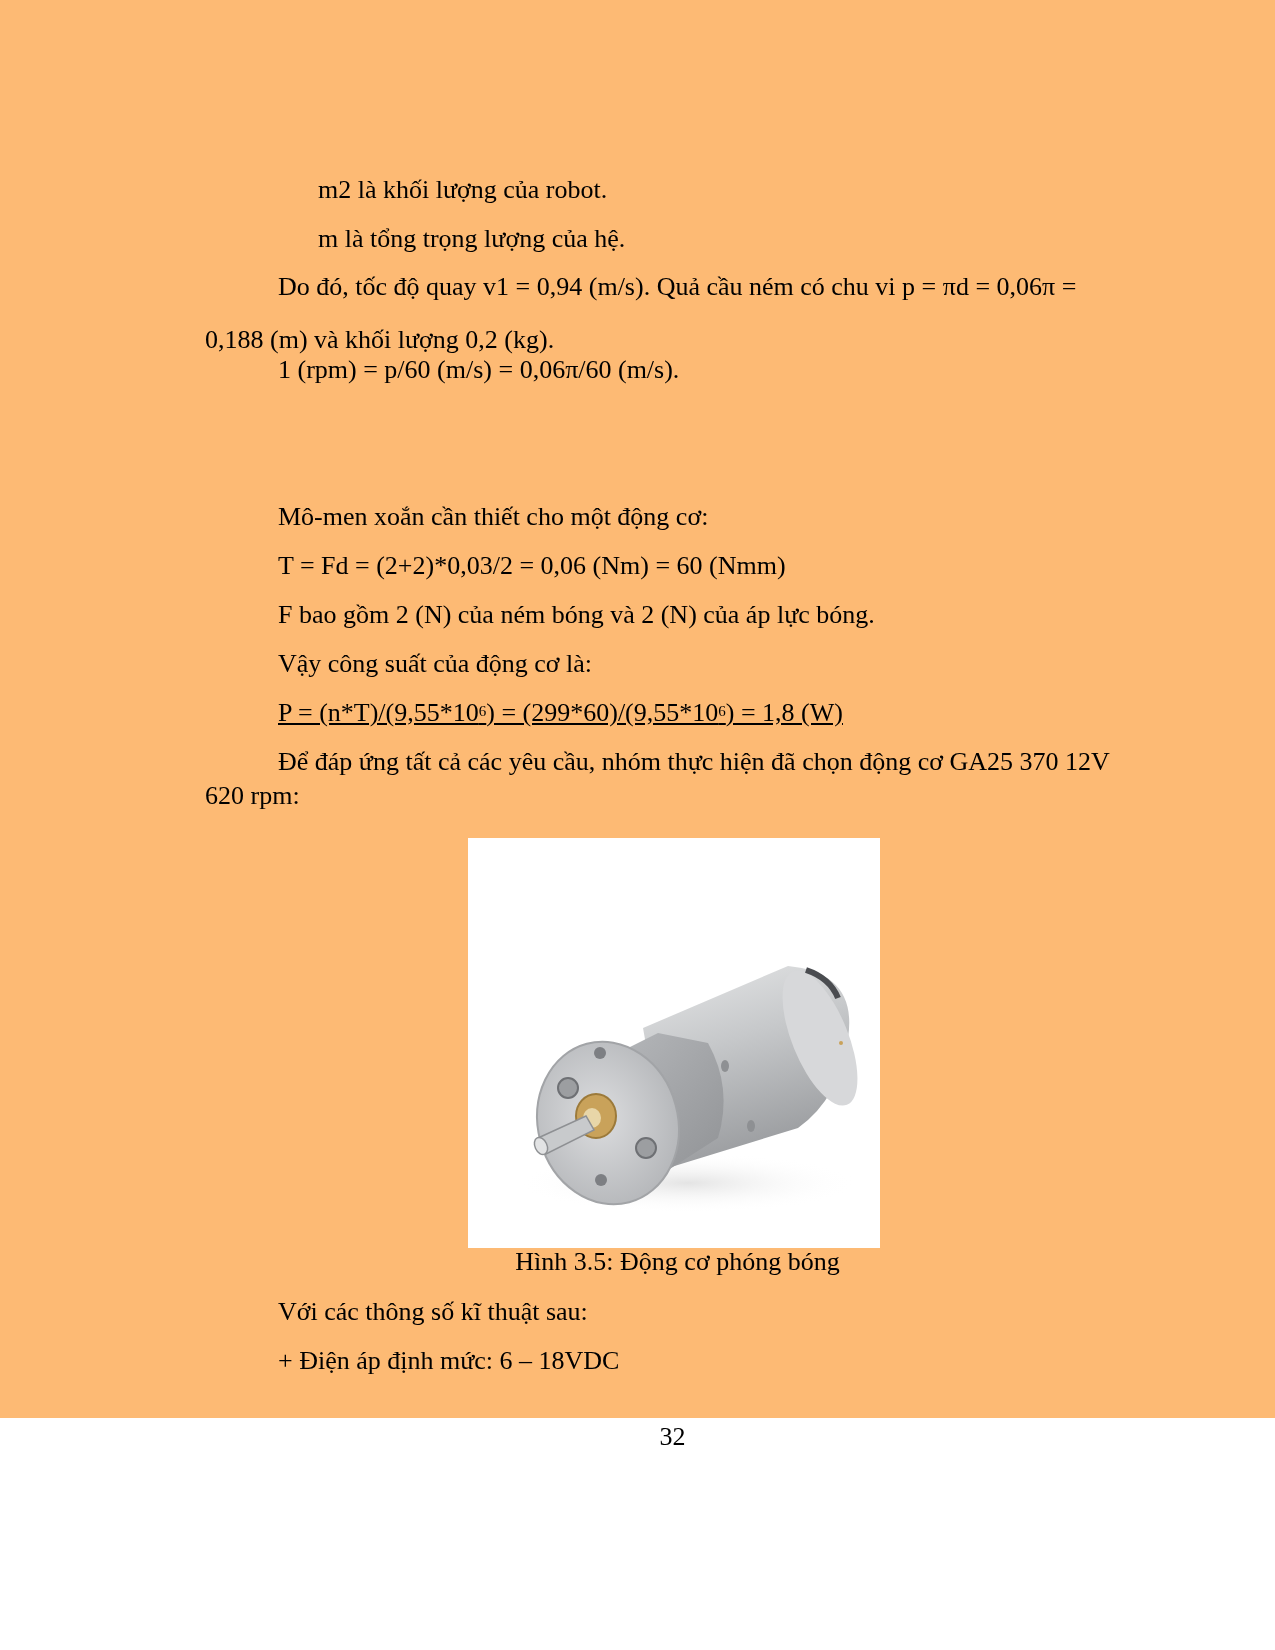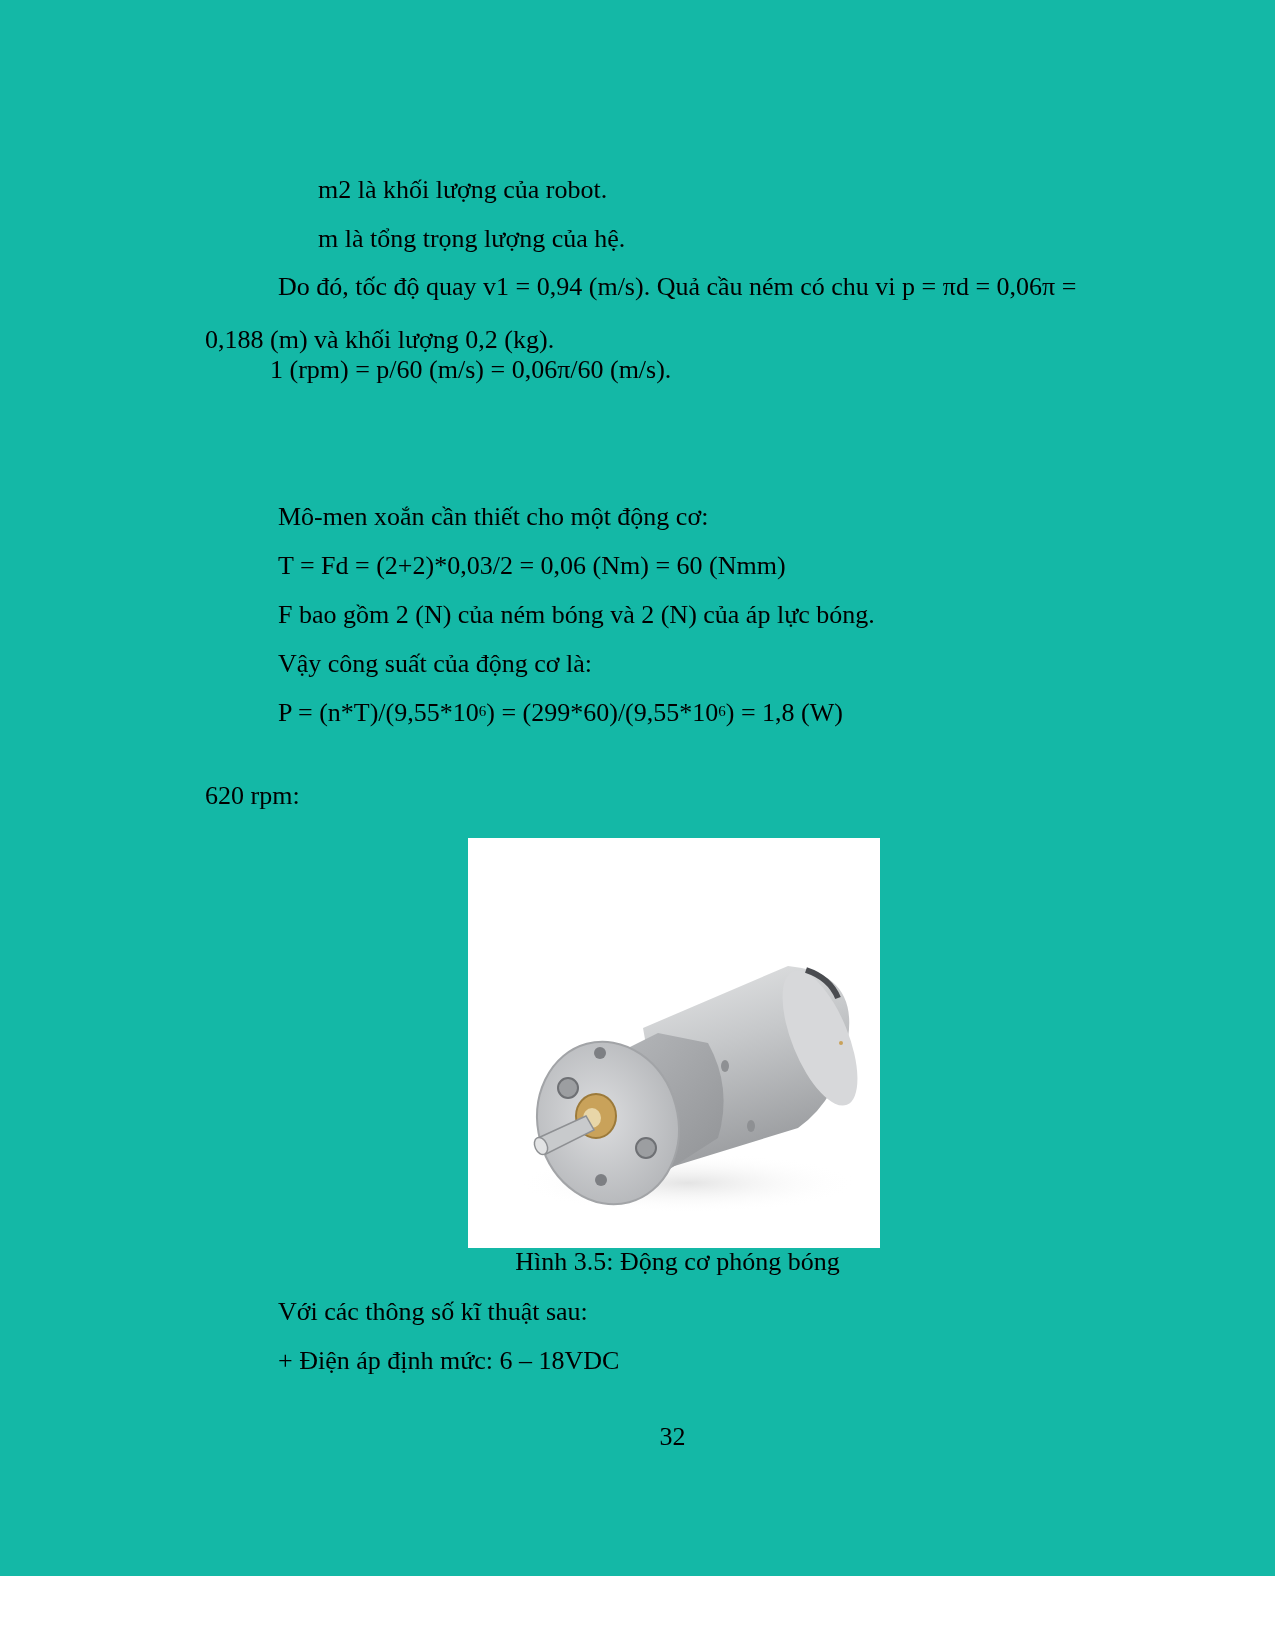--- a/index.html
+++ b/index.html
@@ -13,22 +13,22 @@
       position: relative;
       overflow: hidden;
       font-family: "Liberation Serif", "DejaVu Serif", serif;
       color: #000000;
     }
     .page {
       position: absolute;
       left: 0;
       top: 0;
       width: 1275px;
-      height: 1576px;
-      background: #14b8a6;
+      height: 1418px;
+      background: #fdba74;
     }
     .line {
       position: absolute;
       font-size: 26px;
       line-height: 34px;
       white-space: nowrap;
     }
     .justify {
       white-space: normal;
       text-align: justify;
@@ -70,36 +70,37 @@
 
 <div class="page">
 
   <div class="line" style="left:318px; top:173px;">m2 là khối lượng của robot.</div>
 
   <div class="line" style="left:318px; top:222px;text-align:right;">m là tổng trọng lượng của hệ.</div>
 
   <div class="line justify" style="left:278px; top:270px; width:870px;font-family:Liberation Serif, serif;">Do đó, tốc độ quay v1 = 0,94 (m/s). Quả cầu ném có chu vi p = πd = 0,06π =</div>
   <div class="line" style="left:205px; top:304px;margin-top:19px;">0,188 (m) và khối lượng 0,2 (kg).</div>
 
-  <div class="line" style="left:270px; top:353px;">1 (rpm) = p/60 (m/s) = 0,06π/60 (m/s).</div>
+  <div class="line" style="left:278px; top:353px;">1 (rpm) = p/60 (m/s) = 0,06π/60 (m/s).</div>
 
 
 
   <div class="line" style="left:278px; top:500px;">Mô-men xoắn cần thiết cho một động cơ:</div>
 
   <div class="line" style="left:278px; top:549px;">T = Fd = (2+2)*0,03/2 = 0,06 (Nm) = 60 (Nmm)</div>
 
   <div class="line" style="left:278px; top:598px;">F bao gồm 2 (N) của ném bóng và 2 (N) của áp lực bóng.</div>
 
   <div class="line" style="left:278px; top:647px;">Vậy công suất của động cơ là:</div>
 
-  <div class="line" style="left:278px; top:696px;">
+  <div class="line" style="left:278px; top:696px;text-decoration:underline;">
     <span>P = (n*T)/(9,55*10</span><sup>6</sup><span>) = (299*60)/(9,55*10</span><sup>6</sup><span>) = 1,8 (W)</span>
   </div>
 
+  <div class="line" style="left:278px; top:745px;">Để đáp ứng tất cả các yêu cầu, nhóm thực hiện đã chọn động cơ GA25 370 12V</div>
   <div class="line" style="left:205px; top:779px;">620 rpm:</div>
 
   <div class="figure">
     <svg width="412" height="410" viewBox="0 0 412 410">
       <defs>
         <linearGradient id="bodyGrad" x1="0" y1="0" x2="0.3" y2="1">
           <stop offset="0" stop-color="#e6e7e8"></stop>
           <stop offset="0.45" stop-color="#c6c8ca"></stop>
           <stop offset="1" stop-color="#9a9c9f"></stop>
         </linearGradient>

